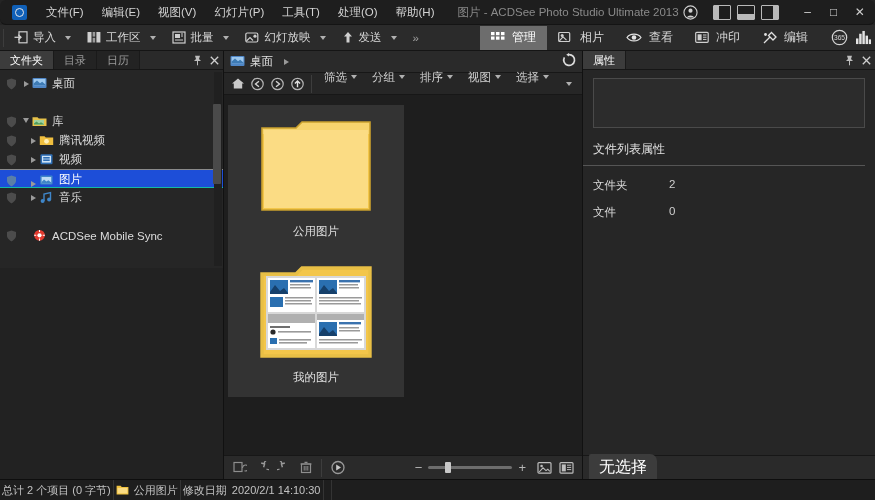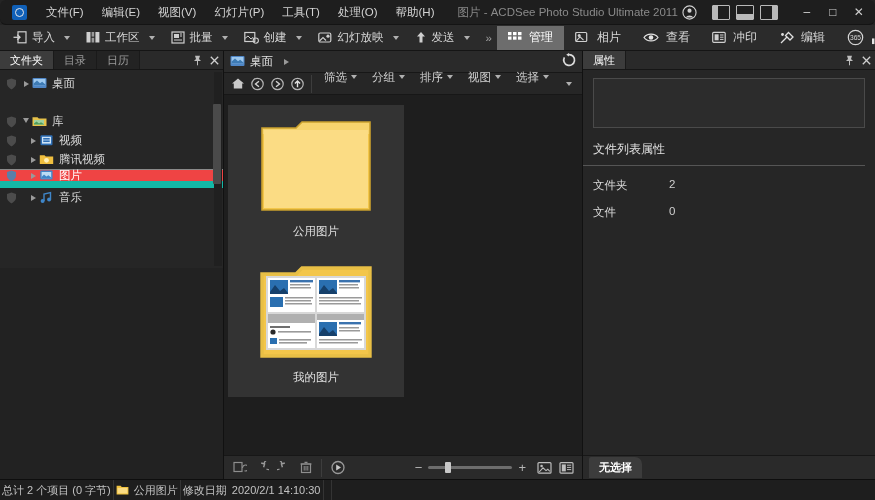--- a/index.html
+++ b/index.html
@@ -77,21 +77,21 @@
   }
   .ptab.active { background:#3c3c3c; color:#fff; }
   .phead-spacer { flex:1; background:#2a2a2a; }
   .phead-btn { width:17px; display:flex; align-items:center; justify-content:center; color:#bbb; font-size:11px; background:#2a2a2a; }
 
   
   .left-col { width:224px; display:flex; flex-direction:column; flex:none; border-right:1px solid #111; }
   .folders-panel { height:217px; display:flex; flex-direction:column; flex:none; background:#262626; }
   .tree { flex:1; overflow:hidden; position:relative; padding-top:4px; background:#262626; }
   .tree-row { height:19px; display:flex; align-items:center; padding-left:4px; font-size:11.5px; color:#dcdcdc; white-space:nowrap; }
-  .tree-row.sel { background:#ef4444; color:#fff; border-top:1px solid #8a8a8a; border-bottom:7px solid #14b8a6; }
+  .tree-row.sel { background:#1d4ed8; color:#fff; border-top:1px solid #8a8a8a; border-bottom:1px solid #14b8a6;align-items:flex-end; }
   .shield { width:11px; height:12px; flex:none; margin-right:3px; }
   .twisty { width:12px; flex:none; display:flex; align-items:center; justify-content:center; }
   .twisty i { width:0;height:0;border-top:3.5px solid transparent;border-bottom:3.5px solid transparent;border-left:5px solid #9a9a9a; display:block; }
   .twisty.open i { border-left:3.5px solid transparent;border-right:3.5px solid transparent;border-top:5px solid #9a9a9a; }
   .ficon { width:15px; height:13px; flex:none; margin-right:5px; }
   .tree-scroll { position:absolute; right:1px; top:2px; bottom:2px; width:8px; background:#202020; }
   .tree-thumb { position:absolute; right:1px; top:32px; width:8px; height:80px; background:#4a4a4a; border-radius:1px; }
 
   .preview-panel { flex:1; display:flex; flex-direction:column; min-height:0; background:#222; }
   .preview-body { flex:1; background:#222; }
@@ -136,21 +136,21 @@
   
   .right-col { width:293px; flex:none; display:flex; flex-direction:column; border-left:1px solid #111; background:#6d28d9; }
   .prop-body { flex:1; display:flex; flex-direction:column; min-height:0; background:#262626; padding:0; }
   .prop-box { margin:8px 10px 0 10px; height:50px; border:1px solid #4a4a4a; background:#2c2c2c; }
   .prop-section { margin:13px 10px 0 10px; font-size:12px; color:#e0e0e0; }
   .prop-rule { margin:7px 10px 0 0; height:1px; background:#555; }
   .prop-row { display:flex; margin:12px 10px 0 10px; font-size:11.5px; }
   .prop-key { width:76px; color:#d8d8d8; }
   .prop-val { color:#cfcfcf; }
   .prop-foot { height:24px; background:#2a2a2a; border-top:1px solid #171717; display:flex; align-items:center; padding-left:6px; flex:none; }
-  .foot-tab { background:#3c3c3c; color:#fff; font-size:11px; padding:3px 10px; border-radius:2px 7px 0 0;font-weight:bold; }
+  .foot-tab { background:#3c3c3c; color:#fff; font-size:16px; padding:3px 10px; border-radius:2px 7px 0 0; }
 
   
   .statusbar {
     height:21px; background:#1e1e1e; border-top:1px solid #0e0e0e; display:flex;
     align-items:center; font-size:11px; color:#c2c2c2; flex:none;
   }
   .st-seg { display:flex; align-items:center; gap:5px; padding:0 2px; height:100%; border-right:1px solid #343434; white-space:nowrap; }
   .st-seg:first-child { border-right:1px solid #343434; }
   .st-spacer { flex:1; }
 </style>
@@ -163,21 +163,21 @@
     <div class="app-logo"></div>
     <div class="menu">
       <div class="menu-item">文件(F)</div>
       <div class="menu-item">编辑(E)</div>
       <div class="menu-item">视图(V)</div>
       <div class="menu-item">幻灯片(P)</div>
       <div class="menu-item">工具(T)</div>
       <div class="menu-item">处理(O)</div>
       <div class="menu-item">帮助(H)</div>
     </div>
-    <div class="title-text">图片 - ACDSee Photo Studio Ultimate 2011</div>
+    <div class="title-text">图片 - ACDSee Photo Studio Ultimate 2013</div>
     <div class="title-spacer"></div>
 
     <div class="tb-icon">
       <svg width="15" height="15" viewBox="0 0 16 16">
         <circle cx="8" cy="8" r="7" fill="none" stroke="#d0d0d0" stroke-width="1.2"></circle>
         <circle cx="8" cy="6" r="2.2" fill="#d0d0d0"></circle>
         <path d="M3.8 13.2 A5 4.2 0 0 1 12.2 13.2" fill="#d0d0d0"></path>
       </svg>
     </div>
 
@@ -227,31 +227,20 @@
         <svg width="14" height="13" viewBox="0 0 14 13">
           <rect x="1" y="1" width="12" height="11" fill="none" stroke="#cfcfcf" stroke-width="1.2"></rect>
           <rect x="3" y="3" width="5" height="4" fill="#cfcfcf"></rect>
           <path d="M3 9 H11 M9 3 H11 M9 5 H11" stroke="#cfcfcf" stroke-width="1"></path>
         </svg>
       </span>
       <span>批量</span>
       <span class="caret"></span>
     </div>
 
-    <div class="tool-btn">
-      <span class="ico">
-        <svg width="15" height="13" viewBox="0 0 15 13">
-          <rect x="0.8" y="1.5" width="10" height="9" fill="none" stroke="#cfcfcf" stroke-width="1.2"></rect>
-          <path d="M0.8 7.5 L4 5 L7 8 L9 6.5 L10.8 8.3" fill="none" stroke="#cfcfcf" stroke-width="1"></path>
-          <circle cx="11.8" cy="9.6" r="2.6" fill="none" stroke="#cfcfcf" stroke-width="1.1"></circle>
-        </svg>
-      </span>
-      <span>创建</span>
-      <span class="caret"></span>
-    </div>
 
     <div class="tool-btn">
       <span class="ico">
         <svg width="15" height="13" viewBox="0 0 15 13">
           <rect x="0.8" y="2" width="12" height="9" rx="1.5" fill="none" stroke="#cfcfcf" stroke-width="1.2"></rect>
           <circle cx="10" cy="5.2" r="1.6" fill="#cfcfcf"></circle>
           <path d="M1.5 10 L5 6.5 L8 9.5" fill="none" stroke="#cfcfcf" stroke-width="1.1"></path>
         </svg>
       </span>
       <span>幻灯放映</span>
@@ -419,45 +408,45 @@
             <span class="shield" style="margin-left:-14px;">
               <svg width="11" height="12" viewBox="0 0 11 12">
                   <path d="M5.5 0.6 L10 2 V6 C10 9, 5.5 11.4, 5.5 11.4 C5.5 11.4, 1 9, 1 6 V2 Z" fill="#4c4c4c"></path>
                 </svg>
             </span>
             <span class="twisty" style="margin-left:7px;">
                 <i></i>
               </span>
             <span class="ficon">
               <svg width="15" height="13" viewBox="0 0 15 13">
-                  <rect x="1.5" y="1.2" width="12" height="10" rx="1" fill="#2f6fb5"></rect>
-                  <rect x="3" y="2.8" width="9" height="6.8" fill="#cfe4f7"></rect>
-                  <rect x="4.2" y="4" width="6.5" height="1.6" fill="#2f6fb5"></rect>
-                  <rect x="4.2" y="6.4" width="6.5" height="1.6" fill="#2f6fb5"></rect>
-                </svg>
-            </span>
-            <span>视频</span>
+                  <path d="M0.8 2.2 H5.5 L6.8 3.6 H14.2 V11 H0.8 Z" fill="#f0bf3f"></path>
+                  <circle cx="7.5" cy="7.3" r="2.4" fill="#fff0b8"></circle>
+                </svg>
+            </span>
+            <span>腾讯视频</span>
           </div>
 
           <div class="tree-row" style="padding-left:20px;">
             <span class="shield" style="margin-left:-14px;">
               <svg width="11" height="12" viewBox="0 0 11 12">
                   <path d="M5.5 0.6 L10 2 V6 C10 9, 5.5 11.4, 5.5 11.4 C5.5 11.4, 1 9, 1 6 V2 Z" fill="#4c4c4c"></path>
                 </svg>
             </span>
             <span class="twisty" style="margin-left:7px;">
                 <i></i>
               </span>
             <span class="ficon">
               <svg width="15" height="13" viewBox="0 0 15 13">
-                  <path d="M0.8 2.2 H5.5 L6.8 3.6 H14.2 V11 H0.8 Z" fill="#f0bf3f"></path>
-                  <circle cx="7.5" cy="7.3" r="2.4" fill="#fff0b8"></circle>
-                </svg>
-            </span>
-            <span>腾讯视频</span>
+                  <rect x="1.5" y="1.2" width="12" height="10" rx="1" fill="#2f6fb5"></rect>
+                  <rect x="3" y="2.8" width="9" height="6.8" fill="#cfe4f7"></rect>
+                  <rect x="4.2" y="4" width="6.5" height="1.6" fill="#2f6fb5"></rect>
+                  <rect x="4.2" y="6.4" width="6.5" height="1.6" fill="#2f6fb5"></rect>
+                </svg>
+            </span>
+            <span>视频</span>
           </div>
 
           <div class="tree-row sel" style="padding-left:20px;">
             <span class="shield" style="margin-left:-14px;">
               <svg width="11" height="12" viewBox="0 0 11 12">
                   <path d="M5.5 0.6 L10 2 V6 C10 9, 5.5 11.4, 5.5 11.4 C5.5 11.4, 1 9, 1 6 V2 Z" fill="#5a7fa8"></path>
                 </svg>
             </span>
             <span class="twisty" style="margin-left:7px;">
                 <i></i>
@@ -487,20 +476,36 @@
                   <path d="M5 10 V3 L11.5 1.6 V8.4" fill="none" stroke="#3f86c9" stroke-width="1.4"></path>
                   <circle cx="3.6" cy="10.1" r="2" fill="#3f86c9"></circle>
                   <circle cx="10.1" cy="8.5" r="2" fill="#3f86c9"></circle>
                 </svg>
             </span>
             <span>音乐</span>
           </div>
 
           <div class="tree-row"></div>
 
+          <div class="tree-row" style="padding-left:6px;">
+            <span class="shield">
+              <svg width="11" height="12" viewBox="0 0 11 12">
+                  <path d="M5.5 0.6 L10 2 V6 C10 9, 5.5 11.4, 5.5 11.4 C5.5 11.4, 1 9, 1 6 V2 Z" fill="#4c4c4c"></path>
+                </svg>
+            </span>
+            <span class="twisty"></span>
+            <span class="ficon">
+              <svg width="15" height="13" viewBox="0 0 15 13">
+                  <circle cx="7.5" cy="6.3" r="5.4" fill="#e23a2e"></circle>
+                  <circle cx="7.5" cy="6.3" r="2.1" fill="#fff"></circle>
+                  <path d="M7.5 0.9 V3 M7.5 9.6 V11.7 M2.1 6.3 H4.2 M10.8 6.3 H12.9" stroke="#fff" stroke-width="1.1"></path>
+                </svg>
+            </span>
+            <span>ACDSee Mobile Sync</span>
+          </div>
 
           <div class="tree-row"></div>
 
           <div class="tree-scroll">
             <div class="tree-thumb"></div>
           </div>
         </div>
       </div>
 
       <div class="preview-panel">

